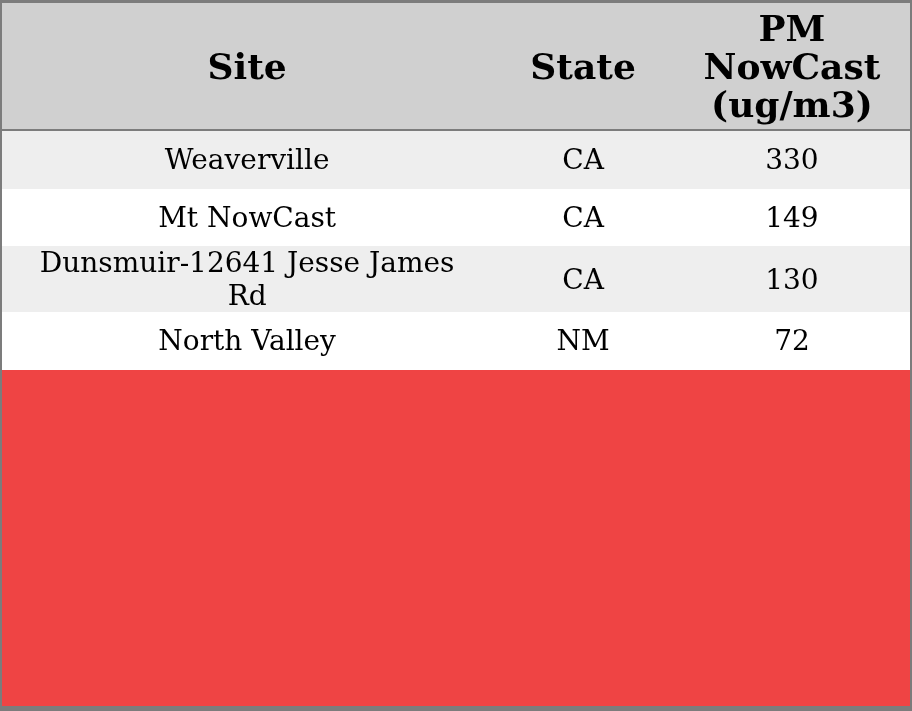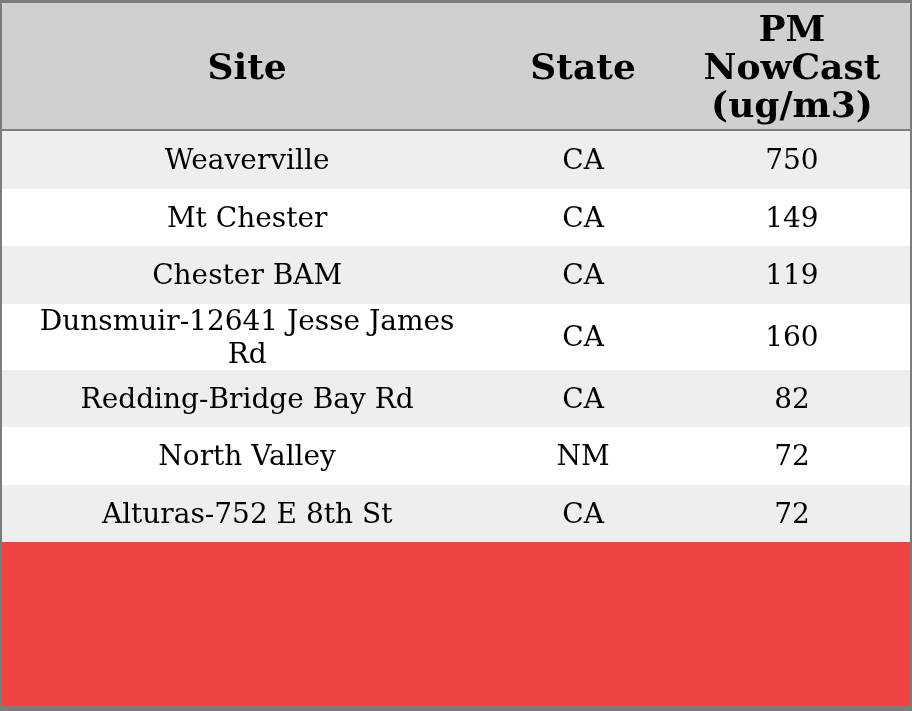--- a/index.html
+++ b/index.html
@@ -76,56 +76,41 @@
         <th>State</th>
         <th class="pm-header">PM
 NowCast
 (ug/m3)</th>
       </tr>
     </thead>
     <tbody id="rows">
   <tr>
     <td>Weaverville</td>
     <td>CA</td>
-    <td>750</td>
+    <td>330</td>
   </tr>
 
   <tr>
-    <td>Mt Chester</td>
+    <td>Mt NowCast</td>
     <td>CA</td>
     <td>149</td>
   </tr>
 
 
-  <tr>
-    <td>Chester BAM</td>
-    <td>CA</td>
-    <td>119</td>
-  </tr>
 
   <tr>
     <td>Dunsmuir-12641 Jesse James Rd</td>
     <td>CA</td>
-    <td>160</td>
+    <td>130</td>
   </tr>
 
 
-  <tr>
-    <td>Redding-Bridge Bay Rd</td>
-    <td>CA</td>
-    <td>82</td>
-  </tr>
 
 
   <tr>
     <td>North Valley</td>
     <td>NM</td>
     <td>72</td>
   </tr>
 
-  <tr>
-    <td>Alturas-752 E 8th St</td>
-    <td>CA</td>
-    <td>72</td>
-  </tr>
 </tbody>
   </table>
 </div>
 
 </body></html>

